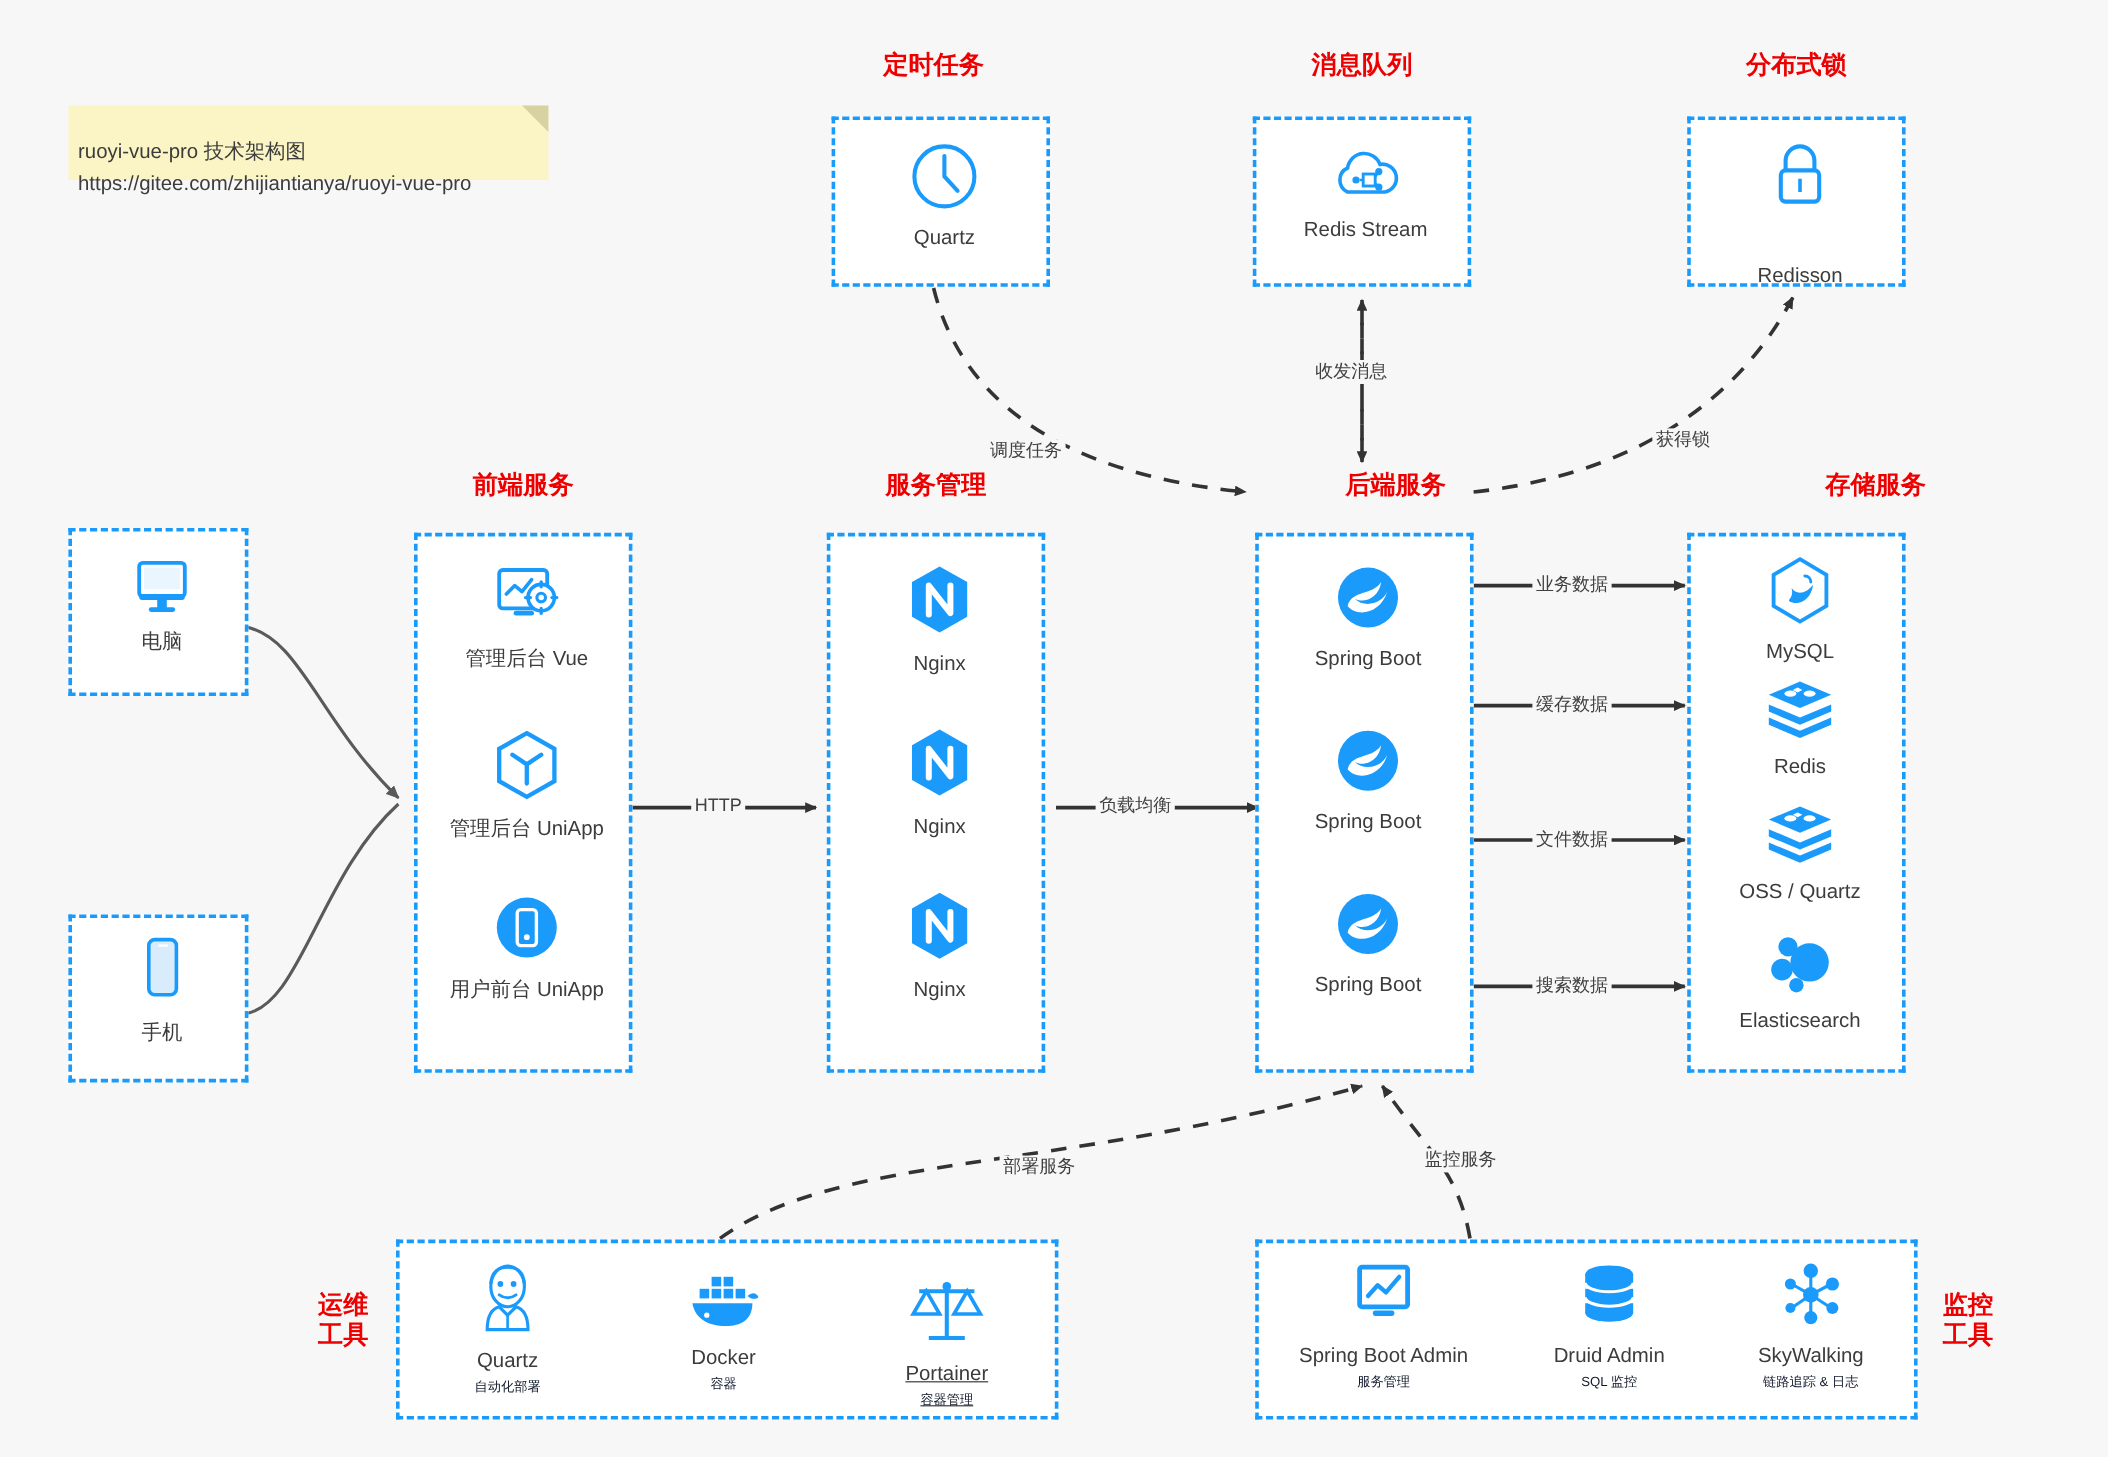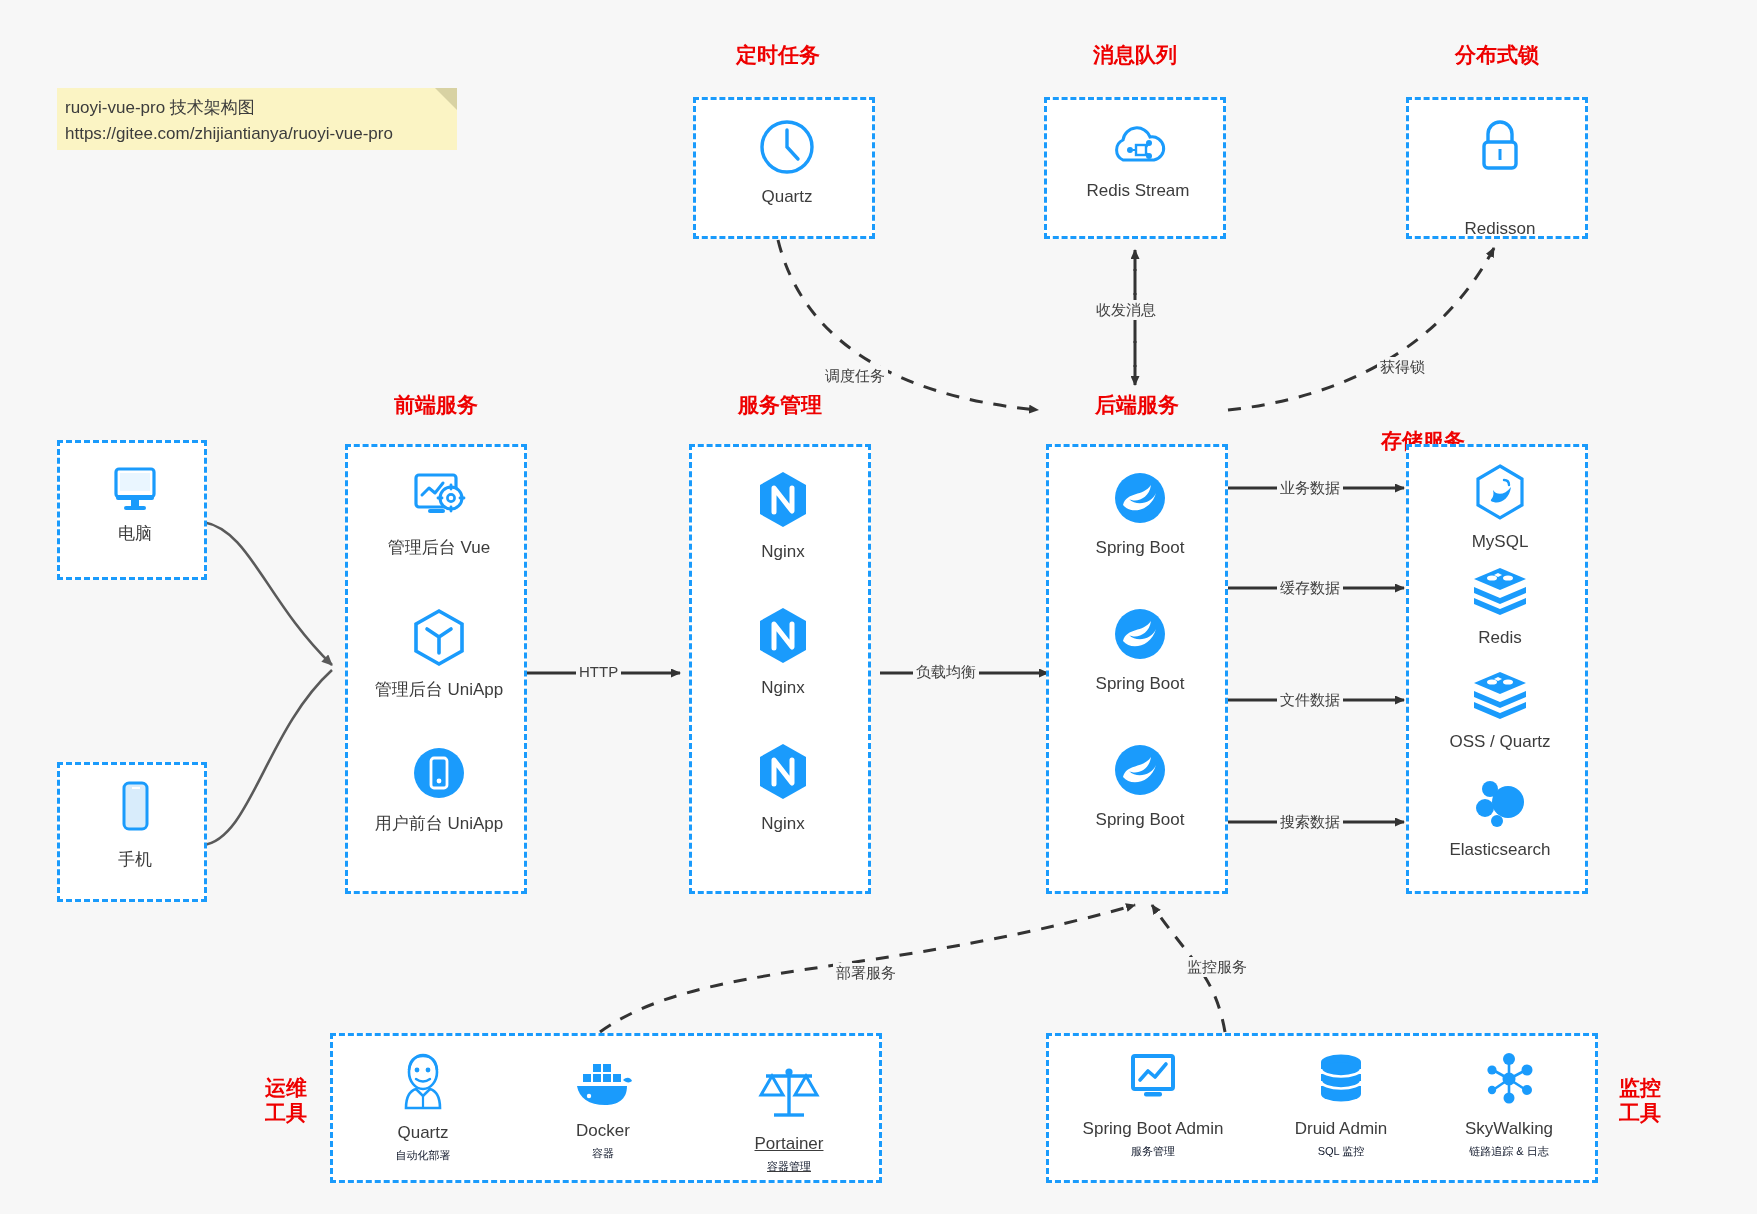--- a/index.html
+++ b/index.html
@@ -55,21 +55,21 @@
     white-space:nowrap;
   }
   .icon{display:block;}
 
   
   .note{
     position:absolute;
     left:57px;top:88px;width:400px;height:62px;
     background:#fbf4c4;
     box-sizing:border-box;
-    padding:7px 12px 0 8px;
+    padding:26px 12px 0 8px;
     font-size:17px;
     line-height:26px;
     color:#3c3c3c;
   }
   .note .fold{
     position:absolute;right:0;top:0;
     width:0;height:0;
     border-left:22px solid transparent;
     border-top:22px solid #d8d2a3;
   }
@@ -266,21 +266,21 @@
       <span class="icon">
         <svg width="58" height="62" viewBox="0 0 58 62">
           <path d="M29,3 L52,16 L52,45 L29,58 L6,45 L6,16 Z" fill="#1a9bfc"></path>
           <path d="M20,43 L20,19 L38,42 L38,19" fill="none" stroke="#ffffff" stroke-width="5" stroke-linejoin="round" stroke-linecap="round"></path>
         </svg>
       </span>
       <span class="cap">Nginx</span>
     </div>
   </div>
 
-  <div class="group-title" style="left:1046px;top:392px;width:182px;text-align:center;">后端服务</div>
+  <div class="group-title" style="left:1072px;top:392px;width:182px;text-align:center;">后端服务</div>
   <div class="group" style="left:1046px;top:444px;width:182px;height:450px;">
     <div class="node" style="left:0;top:22px;width:182px;">
       <span class="icon">
         <svg width="58" height="58" viewBox="0 0 58 58">
           <circle cx="29" cy="29" r="25" fill="#1a9bfc"></circle>
           <path d="M12,36 C20,46 40,42 45,24 C41,34 26,38 18,30 C25,34 38,30 40,16 C32,28 16,22 12,36 Z" fill="#ffffff"></path>
         </svg>
       </span>
       <span class="cap">Spring Boot</span>
     </div>
@@ -297,21 +297,21 @@
       <span class="icon">
         <svg width="58" height="58" viewBox="0 0 58 58">
           <circle cx="29" cy="29" r="25" fill="#1a9bfc"></circle>
           <path d="M12,36 C20,46 40,42 45,24 C41,34 26,38 18,30 C25,34 38,30 40,16 C32,28 16,22 12,36 Z" fill="#ffffff"></path>
         </svg>
       </span>
       <span class="cap">Spring Boot</span>
     </div>
   </div>
 
-  <div class="group-title" style="left:1332px;top:392px;width:182px;margin-top:36px;">存储服务</div>
+  <div class="group-title" style="left:1472px;top:392px;width:182px;">存储服务</div>
   <div class="group" style="left:1406px;top:444px;width:182px;height:450px;">
     <div class="node" style="left:0;top:16px;width:182px;">
       <span class="icon">
         <svg width="58" height="58" viewBox="0 0 58 58">
           <path d="M29,3 L51,16 L51,42 L29,55 L7,42 L7,16 Z" fill="none" stroke="#1a9bfc" stroke-width="3.2"></path>
           <path d="M20,38 C27,42 38,38 40,24 C34,32 26,33 22,27 C24,35 19,36 20,38 Z" fill="#1a9bfc"></path>
           <path d="M33,17 C36,17 38,19 38,22" fill="none" stroke="#1a9bfc" stroke-width="2.4" stroke-linecap="round"></path>
         </svg>
       </span>
       <span class="cap">MySQL</span>

